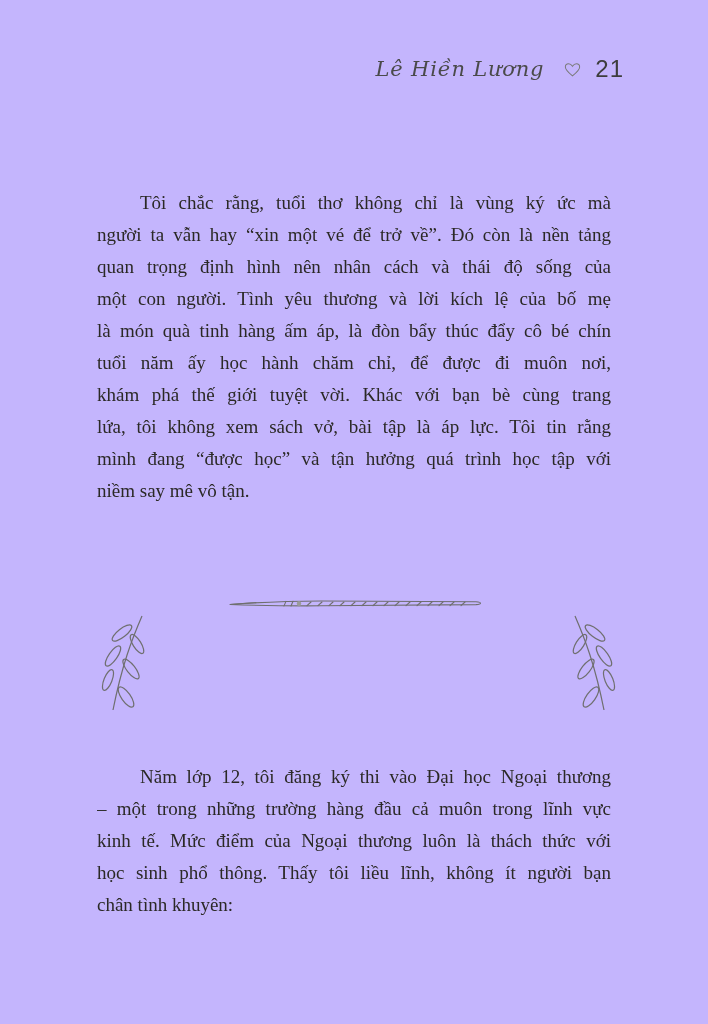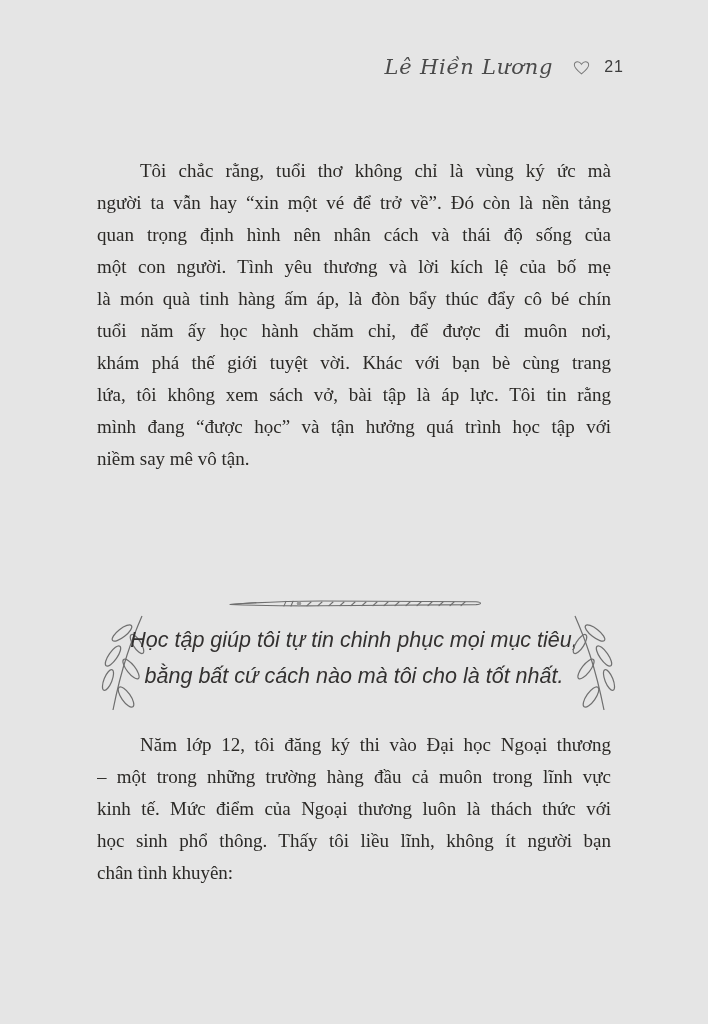--- a/index.html
+++ b/index.html
@@ -4,21 +4,21 @@
 <style>
   html, body {
     margin: 0;
     padding: 0;
     background: #ffffff;
   }
   .page {
     position: relative;
     width: 708px;
     height: 1024px;
-    background: #e5e5e5;
+    background: #c4b5fd;
     overflow: hidden;
     font-family: "Liberation Serif", "DejaVu Serif", serif;
     color: #2b2926;
   }
 
   
   .header {
     position: absolute;
     top: 55px;
     right: 84px;
@@ -34,31 +34,32 @@
     letter-spacing: 0.8px;
     color: #4a4a4a;
   }
   .heart {
     margin: 2px 14px 0 20px;
     display: inline-block;
     line-height: 0;
   }
   .pagenum {
     font-family: "Liberation Sans", "DejaVu Sans", sans-serif;
-    font-size: 16px;
+    font-size: 24px;
     color: #3d3d3d;
     letter-spacing: 1px;
   }
 
   
   .para {
     position: absolute;
     left: 97px;
     width: 514px;
     font-size: 19px;
+    margin-top: 32px;
   }
   .para .line {
     height: 32px;
     line-height: 32px;
     white-space: nowrap;
     overflow: hidden;
     text-align: justify;
     text-align-last: justify;
   }
   .para .line.last {
@@ -171,24 +172,20 @@
         <ellipse cx="26" cy="20" rx="12" ry="4.2" transform="rotate(-38 26 20)"></ellipse>
         <ellipse cx="41" cy="31" rx="11" ry="4" transform="rotate(58 41 31)"></ellipse>
         <ellipse cx="17" cy="43" rx="12" ry="4.2" transform="rotate(-55 17 43)"></ellipse>
         <ellipse cx="35" cy="56" rx="12" ry="4.2" transform="rotate(52 35 56)"></ellipse>
         <ellipse cx="12" cy="67" rx="11" ry="4" transform="rotate(-68 12 67)"></ellipse>
         <ellipse cx="30" cy="84" rx="12" ry="4.5" transform="rotate(55 30 84)"></ellipse>
       </g>
     </svg>
   </div>
 
-  <div class="quote">
-      <div class="line">Học tập giúp tôi tự tin chinh phục mọi mục tiêu,</div>
-      <div class="line last">bằng bất cứ cách nào mà tôi cho là tốt nhất.</div>
-    </div>
 
   <div class="leaf right">
     <svg width="54" height="100" viewBox="0 0 54 100">
       <g fill="none" stroke="#6f6f6f" stroke-width="1.2">
         <path d="M46 3 C 36 26, 26 52, 17 97"></path>
         <ellipse cx="26" cy="20" rx="12" ry="4.2" transform="rotate(-38 26 20)"></ellipse>
         <ellipse cx="41" cy="31" rx="11" ry="4" transform="rotate(58 41 31)"></ellipse>
         <ellipse cx="17" cy="43" rx="12" ry="4.2" transform="rotate(-55 17 43)"></ellipse>
         <ellipse cx="35" cy="56" rx="12" ry="4.2" transform="rotate(52 35 56)"></ellipse>
         <ellipse cx="12" cy="67" rx="11" ry="4" transform="rotate(-68 12 67)"></ellipse>

